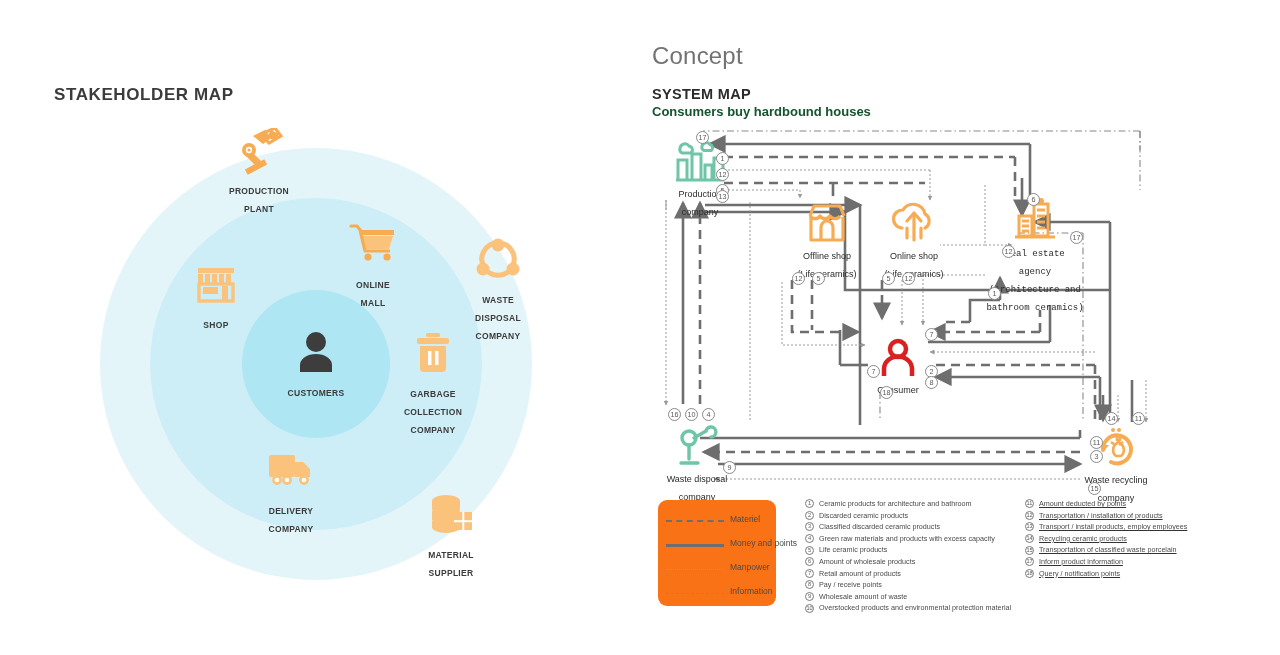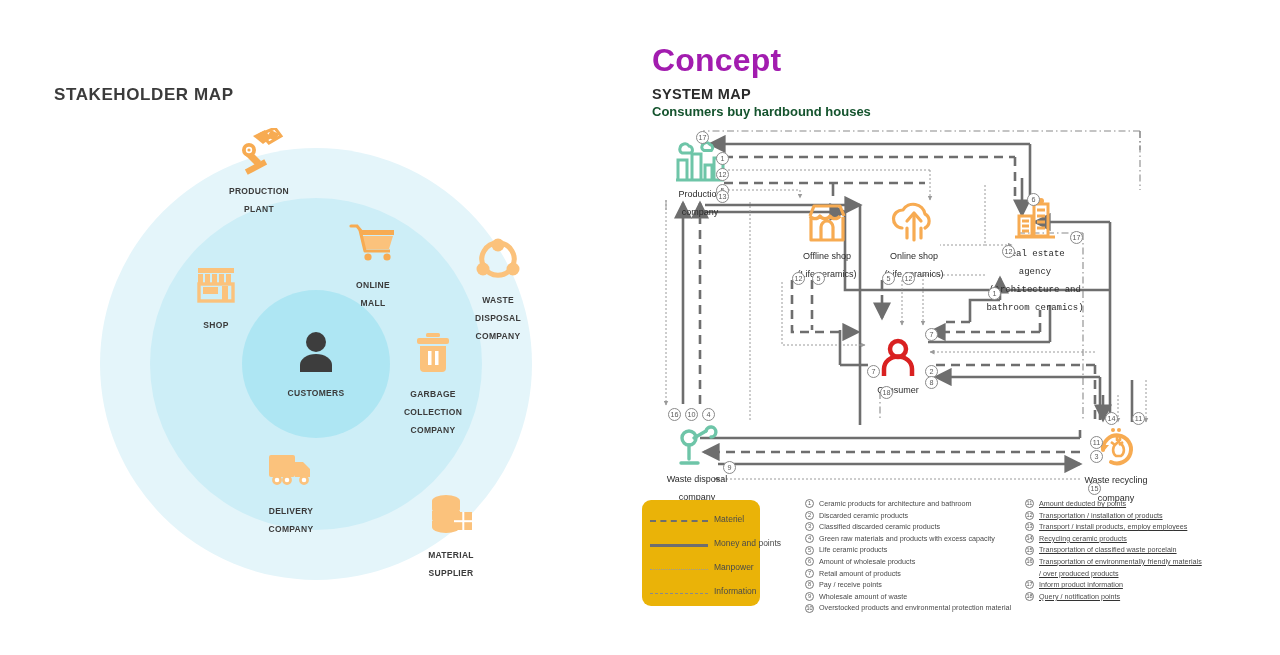--- a/index.html
+++ b/index.html
@@ -43,21 +43,21 @@
   #node-delivery         { left:231px; top:448px; }
   #node-material         { left:391px; top:492px; }
   #node-customers        { left:256px; top:330px; width:120px; }
   #node-customers .lbl   { font-size:8.5px; }
 
   
   #system-panel { position:absolute; left:640px; top:0; width:640px; height:655px; }
 
   #concept-title {
     position:absolute; left:12px; top:42px;
-    font-size:32px; font-weight:bold; color:#a21caf; letter-spacing:.2px;
+    font-size:24px; font-weight:normal; color:#737373; letter-spacing:.2px;
   }
   #systemmap-title {
     position:absolute; left:12px; top:86px;
     font-size:14.5px; font-weight:bold; color:#2b2b2b; letter-spacing:.3px;
   }
   #systemmap-sub {
     position:absolute; left:12px; top:104px;
     font-size:13px; font-weight:bold; color:#14532d;
   }
 
@@ -79,23 +79,23 @@
   .num {
     position:absolute;
     width:13px; height:13px; border-radius:50%;
     border:1px solid #8a8a8a; background:#ffffff;
     font-size:7.2px; line-height:11px; text-align:center;
     color:#5a5a5a; font-family:"Liberation Sans", sans-serif;
   }
 
   
   #legend-box {
-    position:absolute; left:2px; top:500px;
+    position:absolute; left:18px; top:500px;
     width:118px; height:106px;
-    background:#eab308; border-radius:9px;
+    background:#f97316; border-radius:9px;
   }
   .legend-row { position:absolute; left:8px; font-size:8.5px; color:#4a4a4a; }
   .legend-row .lkey { position:absolute; left:0; top:2px; width:58px; height:10px; }
   .legend-row .ltxt { position:absolute; left:64px; top:0; white-space:nowrap; }
 
   .key-materiel  { border-top:2.5px dashed #6e6e6e; margin-top:4px; }
   .key-money     { border-top:3px solid #6e6e6e; margin-top:4px; }
   .key-manpower  { border-top:1px dotted #9a9a9a; margin-top:5px; }
   .key-info      { border-top:1.4px dashed #8a8a8a; margin-top:5px; }
 
@@ -572,25 +572,20 @@
       </div>
       <div class="litem">
         <span class="lnum">14</span>
         <span class="ltext">Recycling ceramic products</span>
       </div>
       <div class="litem">
         <span class="lnum">15</span>
         <span class="ltext">Transportation of classified waste porcelain</span>
       </div>
       <div class="litem">
-        <span class="lnum">16</span>
-        <span class="ltext">Transportation of environmentally friendly materials
-/ over produced products</span>
-      </div>
-      <div class="litem">
         <span class="lnum">17</span>
         <span class="ltext">Inform product information</span>
       </div>
       <div class="litem">
         <span class="lnum">18</span>
         <span class="ltext">Query / notification points</span>
       </div>
     </div>
 </div>
 

